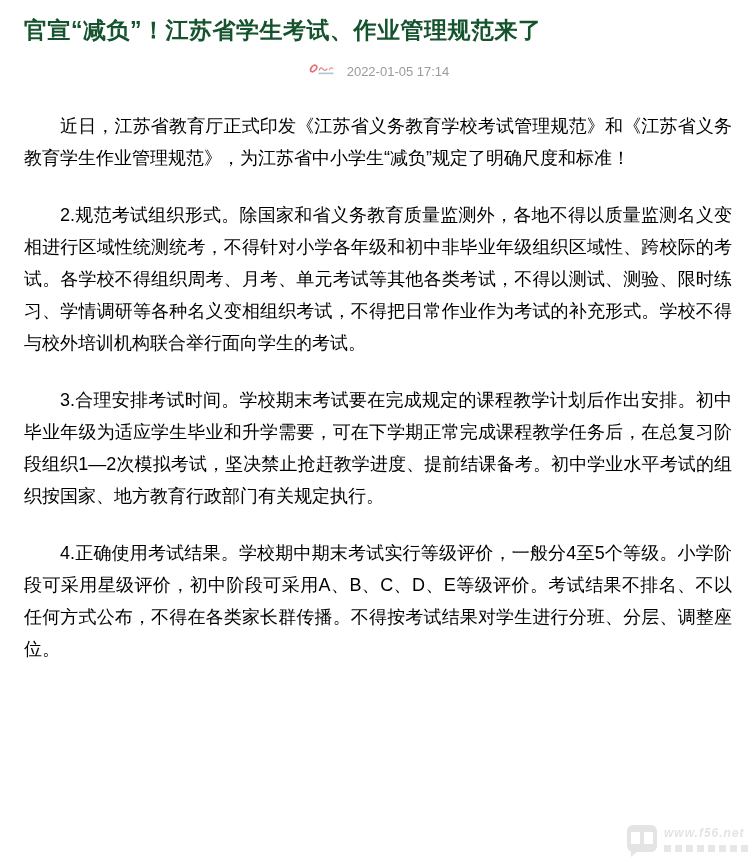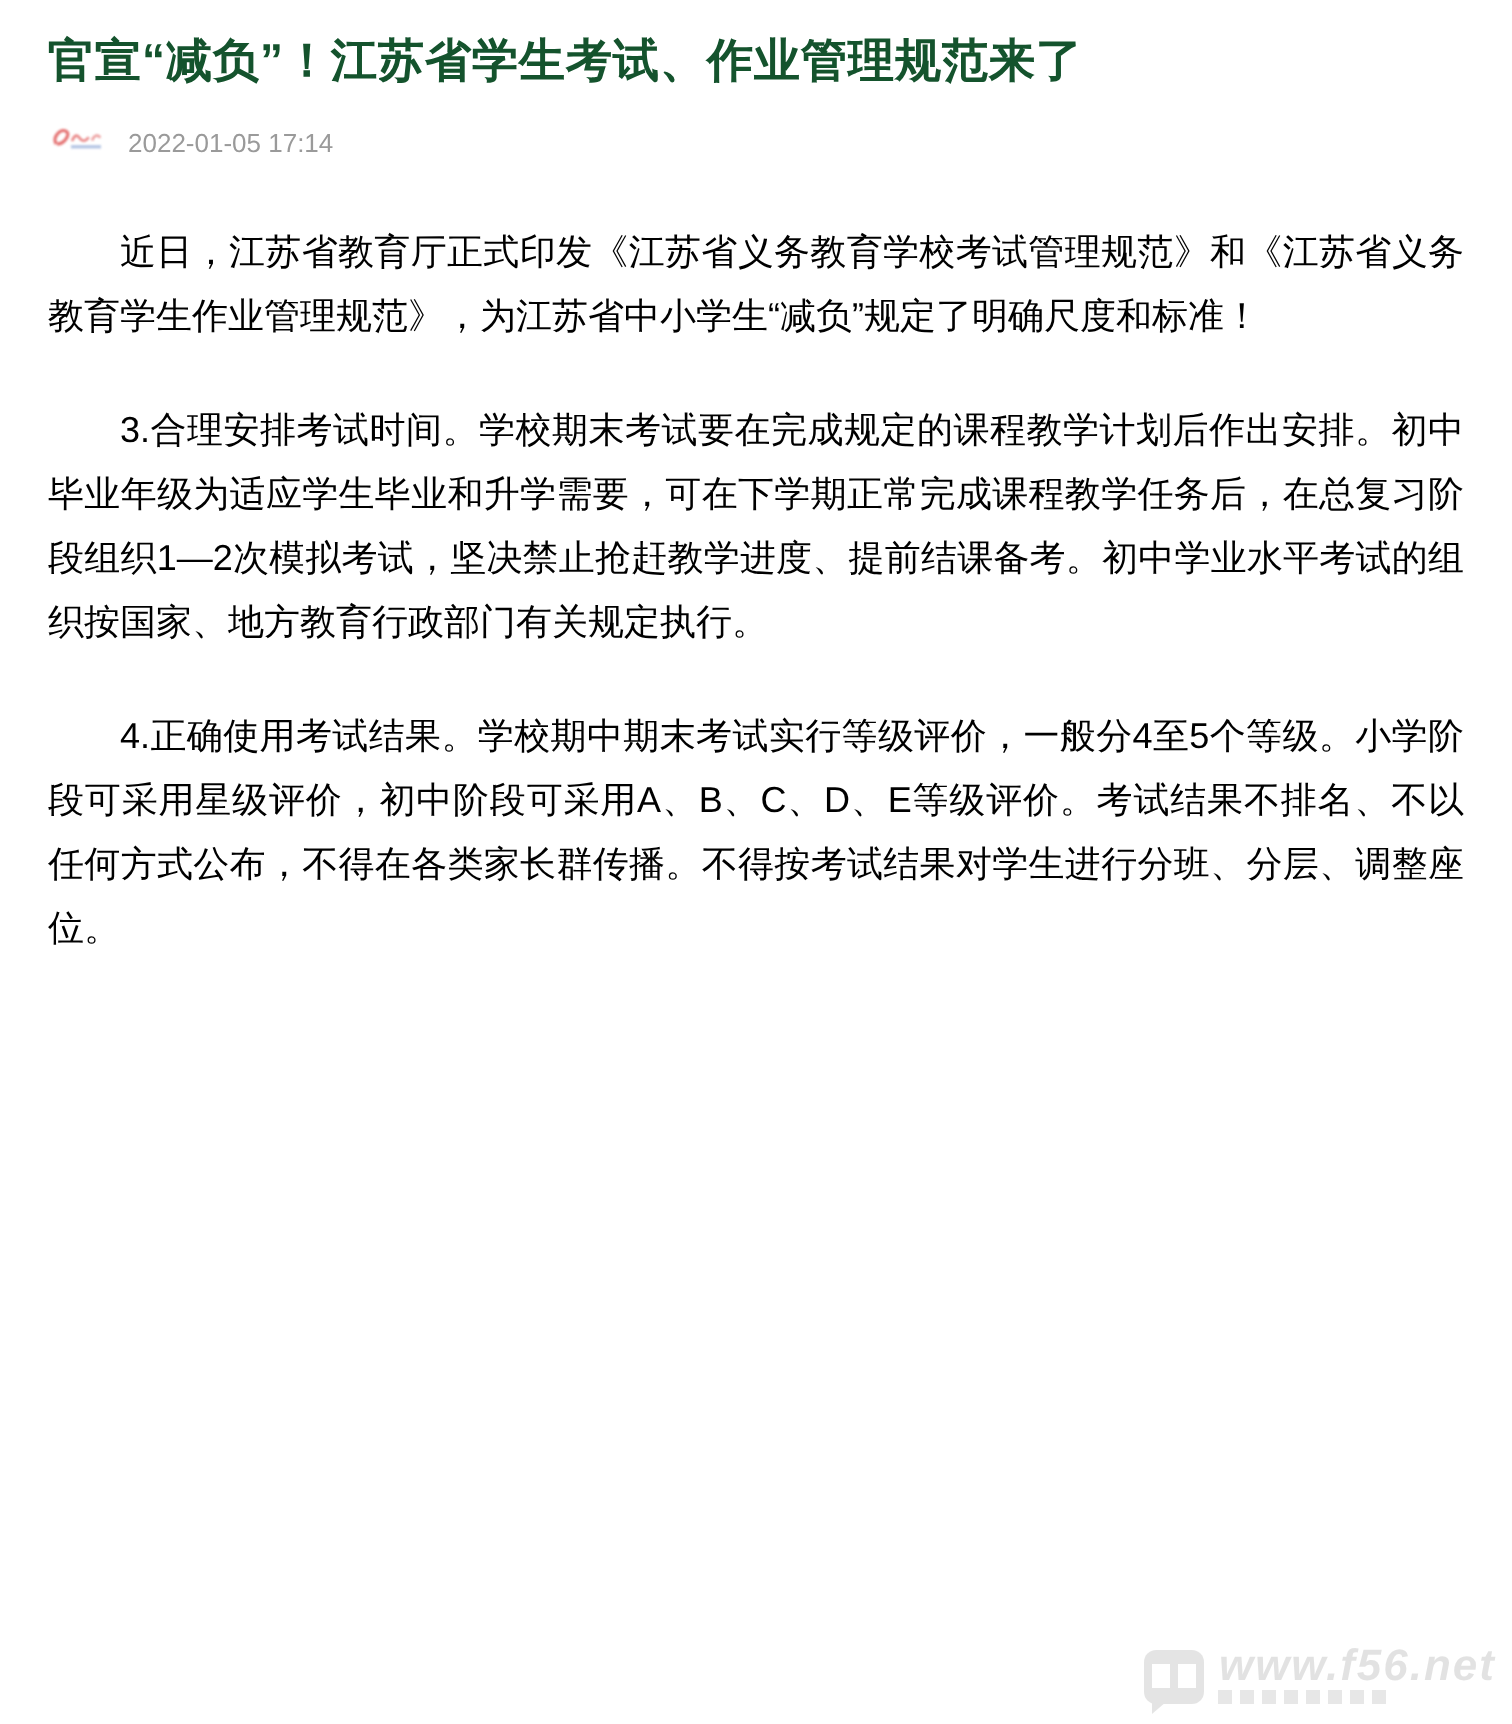--- a/index.html
+++ b/index.html
@@ -22,20 +22,21 @@
     font-weight: 700;
     color: #14532d;
     margin: 0 0 12px 0;
     letter-spacing: 0.5px;
   }
   .meta {
     display: flex;
     align-items: center;
     height: 18px;
     margin: 16px 0 30px 0;
+    justify-content: center;
   }
   .publisher-logo {
     margin-right: 10px;
     display: inline-block;
     filter: blur(0.4px);
     opacity: 0.85;
   }
   .timestamp {
     font-size: 13px;
     color: #9a9a9a;
@@ -81,21 +82,21 @@
   .wm-glyph {
     position: absolute;
     top: 7px;
     width: 9px;
     height: 12px;
     background: #ffffff;
   }
   .wm-glyph.g1 { left: 4px; }
   .wm-glyph.g2 { left: 17px; }
   .wm-text {
-    font-size: 22px;
+    font-size: 12px;
     font-weight: 700;
     font-style: italic;
     letter-spacing: 1px;
     color: #3c3c3c;
     line-height: 16px;
     font-family: "Liberation Sans", sans-serif;
   }
   .wm-sub {
     margin-top: 4px;
     display: flex;
@@ -141,16 +142,17 @@
         <path d="M12 8.5 q1.8 -4.5 3.8 -1.5 t4.6 -0.4" stroke="#e57070" stroke-width="1.3" fill="none"></path>
         <path d="M22 8.2 q1.8 -4 4.2 -1.4" stroke="#e88a8a" stroke-width="1.2" fill="none"></path>
         <rect x="11.5" y="10.6" width="15" height="1.6" fill="#8fa8d6" opacity="0.8"></rect>
       </svg>
     </span>
     <span class="timestamp">2022-01-05 17:14</span>
   </div>
 
   <div class="article" id="paragraphs">
       <p>近日，江苏省教育厅正式印发《江苏省义务教育学校考试管理规范》和《江苏省义务教育学生作业管理规范》，为江苏省中小学生“减负”规定了明确尺度和标准！</p>
+      <p>2.规范考试组织形式。除国家和省义务教育质量监测外，各地不得以质量监测名义变相进行区域性统测统考，不得针对小学各年级和初中非毕业年级组织区域性、跨校际的考试。各学校不得组织周考、月考、单元考试等其他各类考试，不得以测试、测验、限时练习、学情调研等各种名义变相组织考试，不得把日常作业作为考试的补充形式。学校不得与校外培训机构联合举行面向学生的考试。</p>
       <p>3.合理安排考试时间。学校期末考试要在完成规定的课程教学计划后作出安排。初中毕业年级为适应学生毕业和升学需要，可在下学期正常完成课程教学任务后，在总复习阶段组织1—2次模拟考试，坚决禁止抢赶教学进度、提前结课备考。初中学业水平考试的组织按国家、地方教育行政部门有关规定执行。</p>
       <p>4.正确使用考试结果。学校期中期末考试实行等级评价，一般分4至5个等级。小学阶段可采用星级评价，初中阶段可采用A、B、C、D、E等级评价。考试结果不排名、不以任何方式公布，不得在各类家长群传播。不得按考试结果对学生进行分班、分层、调整座位。</p>
     </div>
 </div>
 
 </body></html>

